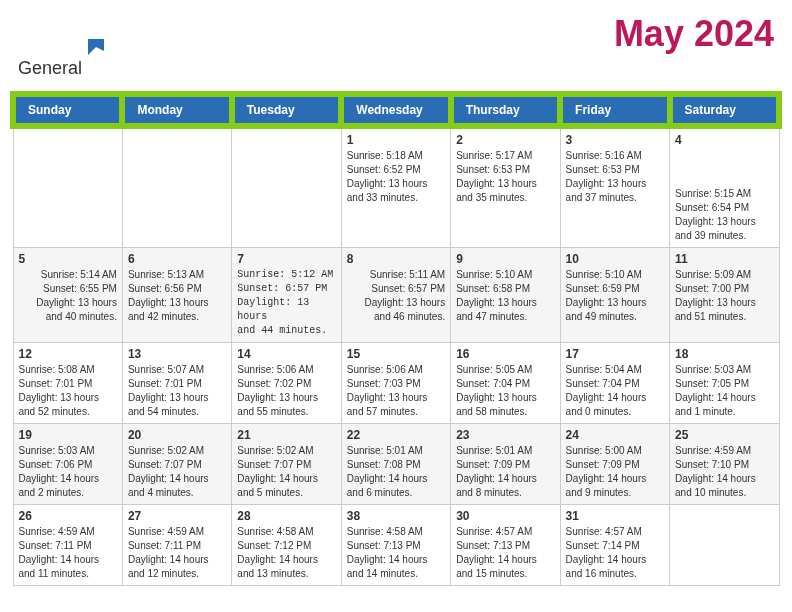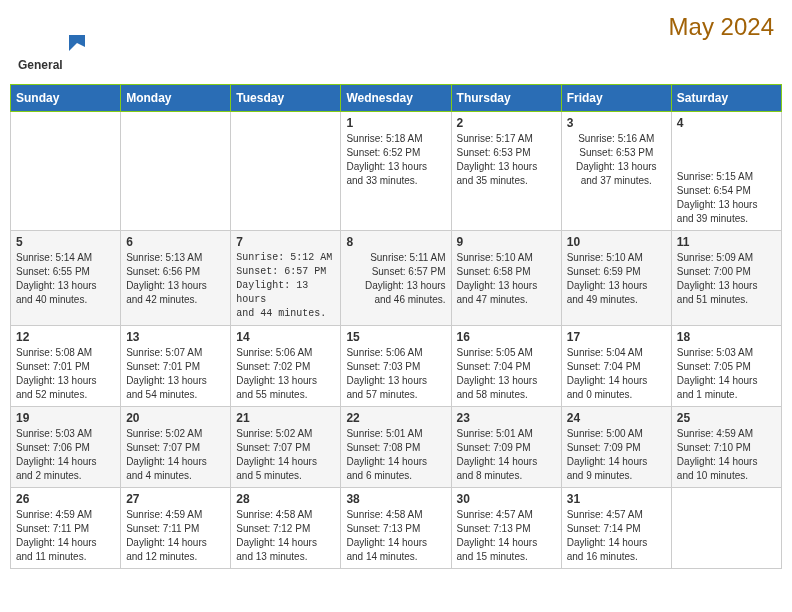--- a/index.html
+++ b/index.html
@@ -15,62 +15,62 @@
       justify-content: space-between;
       align-items: flex-start;
       margin-bottom: 8px;
       padding: 4px 8px;
     }
     .logo {
       display: flex;
       align-items: center;
     }
     .logo-text-general {
-      font-size: 12px;
-      font-weight: bold;
+      font-size: 18px;
+      font-weight: normal;
       color: #333;
       margin-top: 44px;
     }
     .logo-text-blue {
       font-size: 18px;
       font-weight: bold;
       color: #2a6db5;
     }
     .logo-icon {
       width: 24px;
       height: 24px;
       margin-left: 2px;
     }
     .title-block {
       text-align: right;
     }
     .month-year {
-      font-size: 24px;
-      font-weight: normal;
-      color: #a16207;
+      font-size: 36px;
+      font-weight: bold;
+      color: #be185d;
       line-height: 1.1;
     }
     .location {
       font-size: 15px;
       color: #333;
       margin-top: 2px;
     }
     .calendar {
       width: 100%;
       border-collapse: collapse;
       border: 1px solid #ccc;
     }
     .calendar th {
       background-color: #2a6db5;
       color: #fff;
       font-size: 12px;
       font-weight: bold;
       text-align: left;
-      padding: 6px 5px;
-      border: 1px solid #84cc16;
+      padding: 6px 12px;
+      border: 6px solid #84cc16;
     }
     .calendar td {
       vertical-align: top;
       border: 1px solid #ccc;
       padding: 4px 5px;
       font-size: 10px;
       color: #333;
       width: calc(100% / 7);
       min-height: 80px;
       background: #fff;
@@ -139,37 +139,37 @@
         </td>
         <td>
           <div class="day-number">2</div>
           <div class="day-info" style="white-space: pre-wrap;">Sunrise: 5:17 AM
 Sunset: 6:53 PM
 Daylight: 13 hours
 and 35 minutes.</div>
         </td>
         <td>
           <div class="day-number">3</div>
-          <div class="day-info" style="white-space: pre-wrap; text-align: center;">Sunrise: 5:16 AM
+          <div class="day-info" style="white-space: pre-wrap;">Sunrise: 5:16 AM
 Sunset: 6:53 PM
 Daylight: 13 hours
 and 37 minutes.</div>
         </td>
         <td>
           <div class="day-number">4</div>
           <div class="day-info" style="white-space: pre-wrap; margin-top: 40px;">Sunrise: 5:15 AM
 Sunset: 6:54 PM
 Daylight: 13 hours
 and 39 minutes.</div>
         </td>
       </tr>
       <tr>
         <td>
           <div class="day-number">5</div>
-          <div class="day-info" style="white-space: pre-wrap;">Sunrise: 5:14 AM
+          <div class="day-info" style="white-space: pre-wrap; text-align: right;">Sunrise: 5:14 AM
 Sunset: 6:55 PM
 Daylight: 13 hours
 and 40 minutes.</div>
         </td>
         <td>
           <div class="day-number">6</div>
           <div class="day-info" style="white-space: pre-wrap;">Sunrise: 5:13 AM
 Sunset: 6:56 PM
 Daylight: 13 hours
 and 42 minutes.</div>

